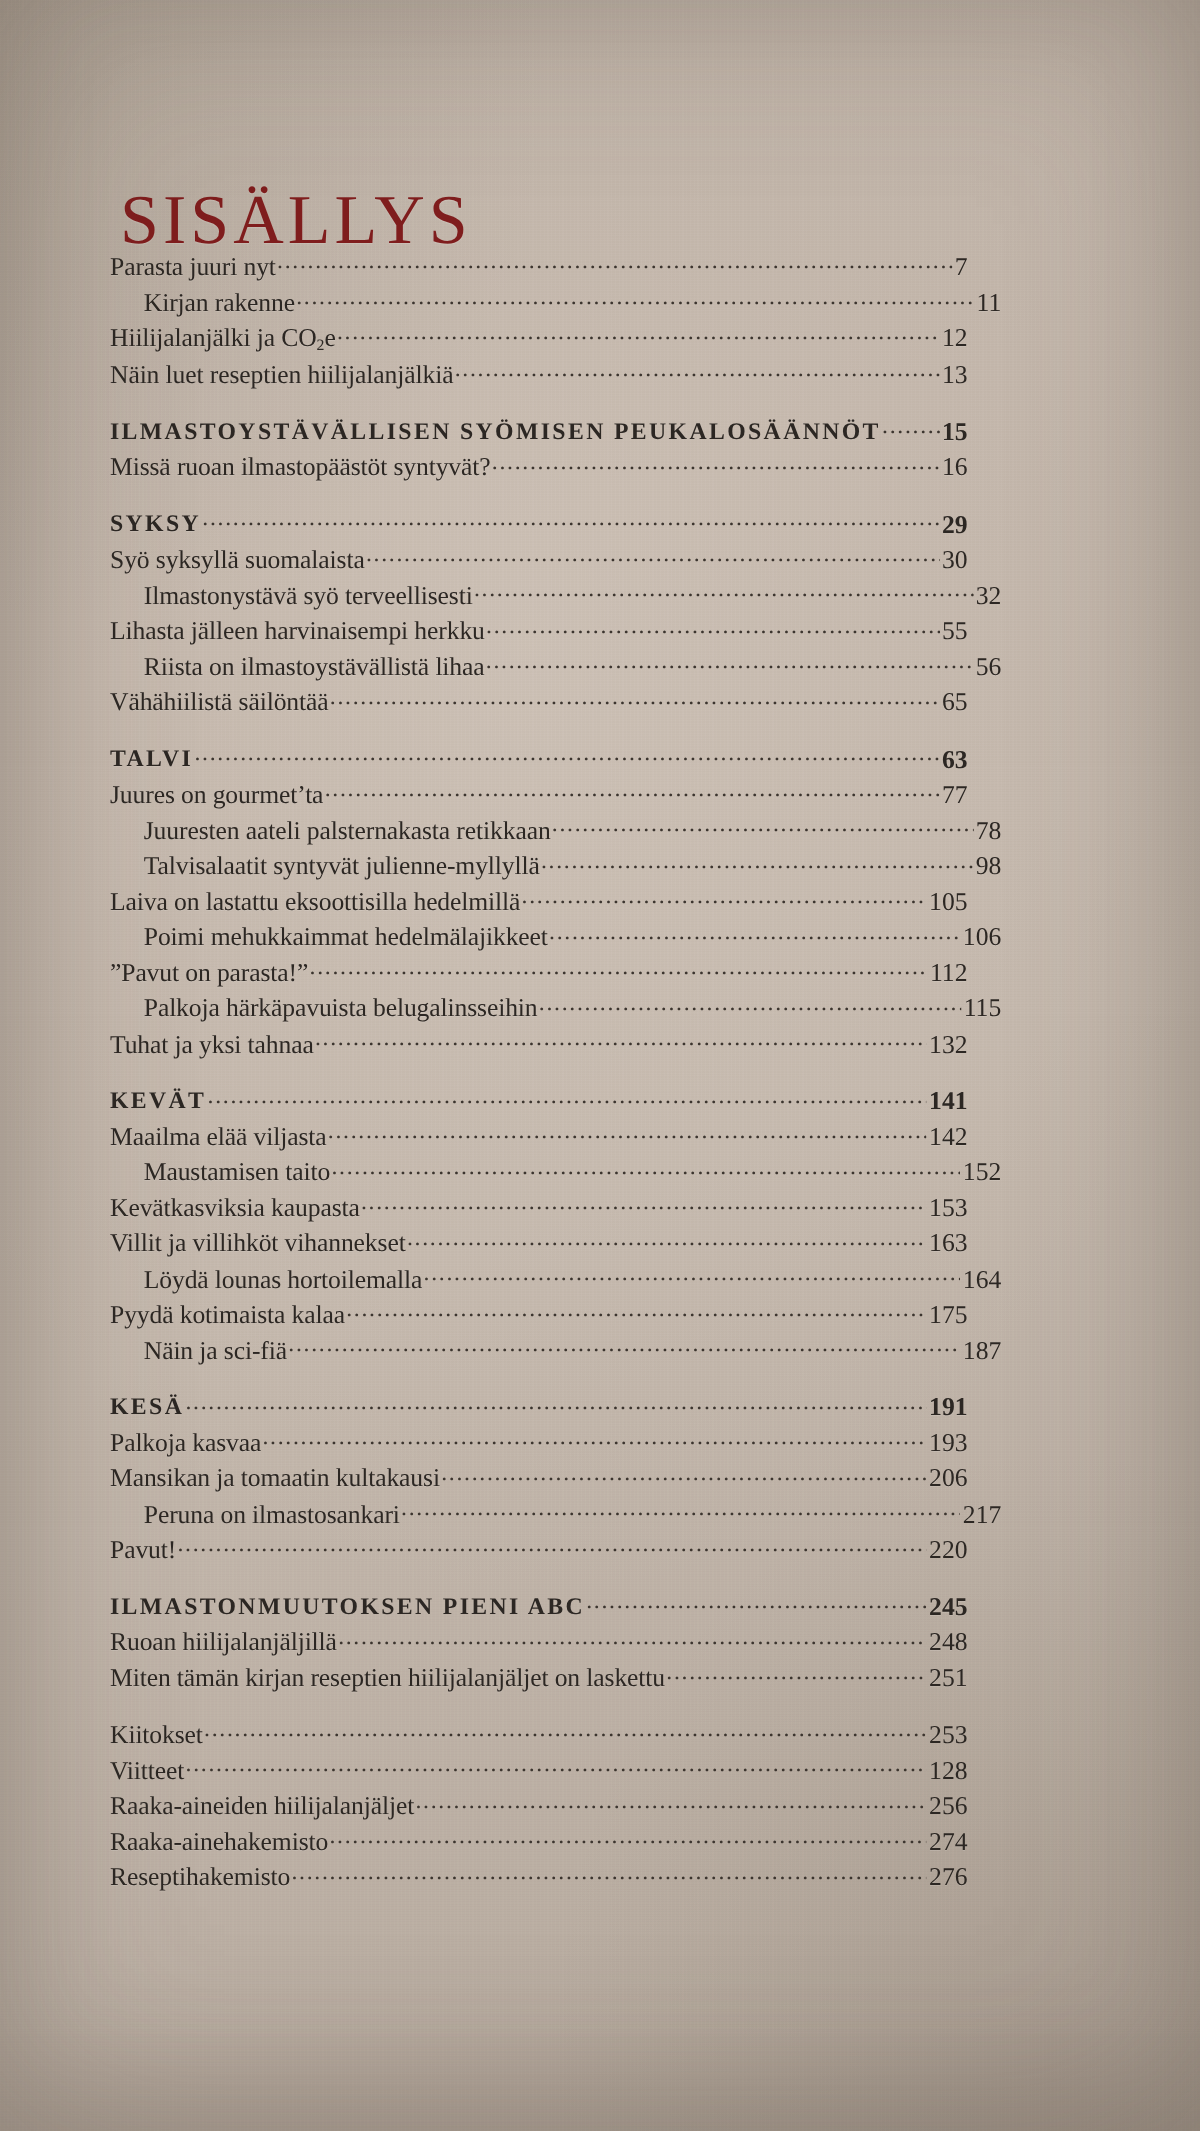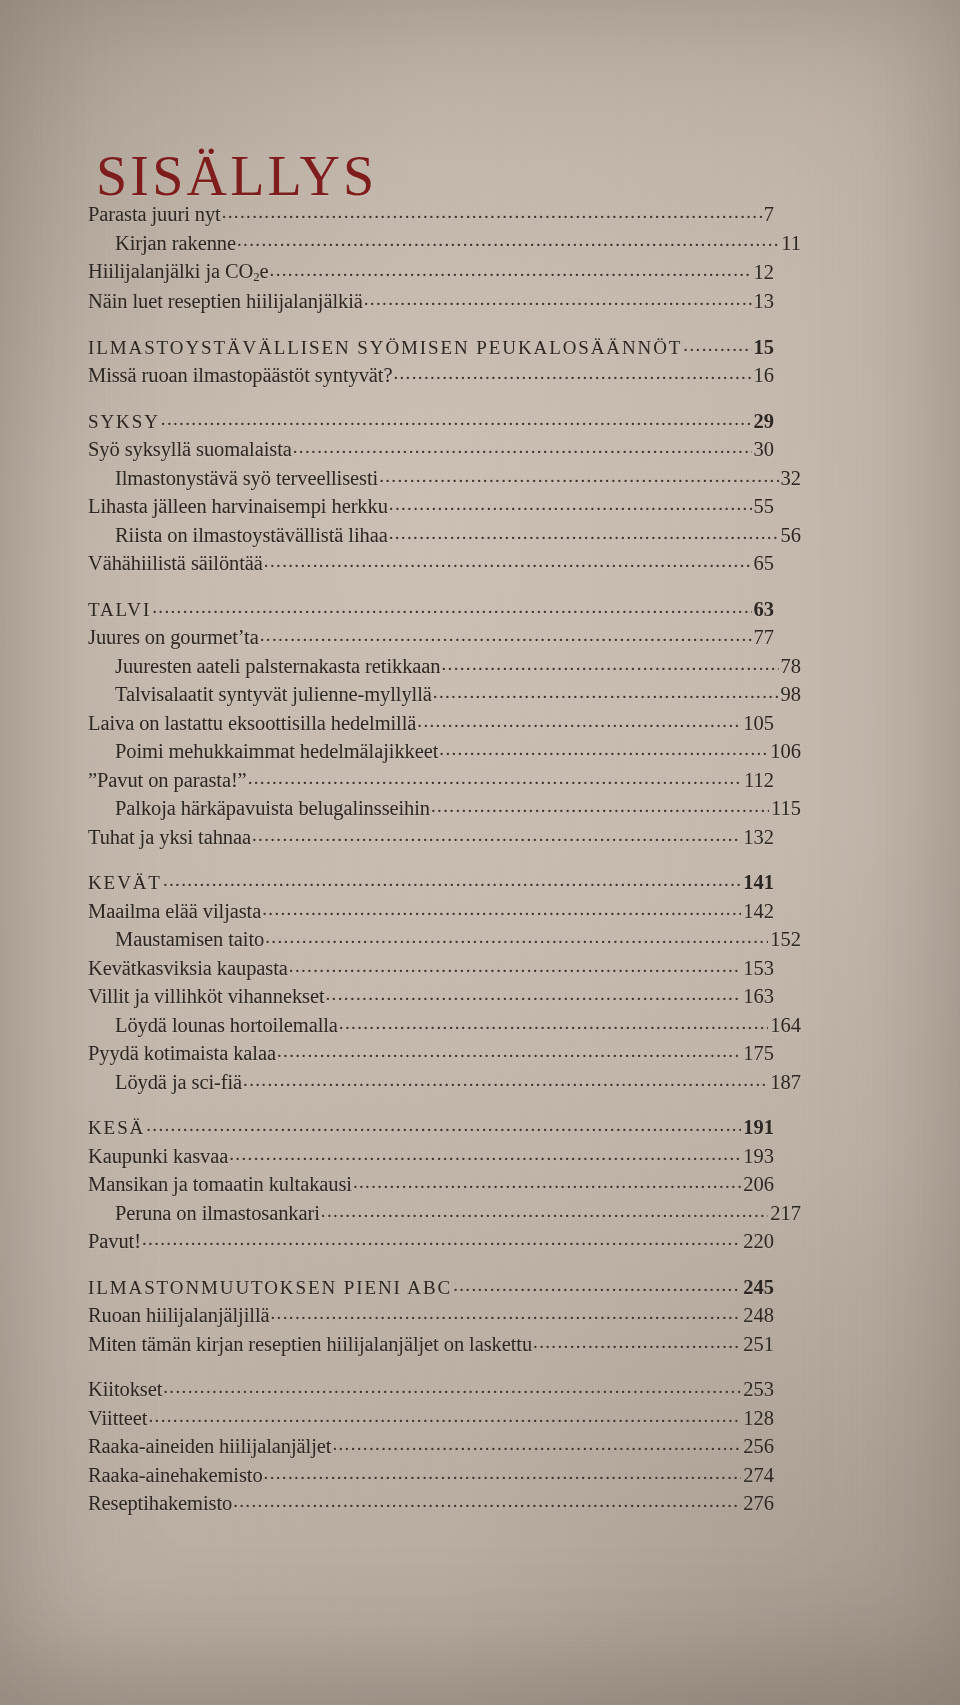--- a/index.html
+++ b/index.html
@@ -68,21 +68,21 @@
 
   .group {
     margin-bottom: 0;
   }
   .group.spaced {
     margin-top: 25px;
   }
 
   .entry {
     display: flex;
-    align-items: center;
+    align-items: flex-start;
     width: 100%;
     line-height: 1.0;
     padding: 0;
     margin: 0 0 8px 0;
     color: #2c2723;
   }
   .entry .title {
     white-space: nowrap;
     font-size: 20.5px;
     letter-spacing: -0.1px;
@@ -116,21 +116,21 @@
 
   
   .entry.lvl2 {
     padding-left: 27px;
   }
 
   
   .entry.section .title {
     font-size: 19px;
     letter-spacing: 1.9px;
-    font-weight: 400;
+    font-weight: 700;
     text-transform: uppercase;
   }
   .entry.section .page {
     font-weight: 700;
   }
 
   sub {
     font-size: 0.62em;
     vertical-align: -0.22em;
   }
@@ -287,33 +287,33 @@
           <span class="title">Löydä lounas hortoilemalla</span>
           <span class="leader"></span>
           <span class="page">164</span>
         </div>
         <div class="entry">
           <span class="title">Pyydä kotimaista kalaa</span>
           <span class="leader"></span>
           <span class="page">175</span>
         </div>
         <div class="entry lvl2">
-          <span class="title">Löydä ja sci-fiä</span>
+          <span class="title">Näin ja sci-fiä</span>
           <span class="leader"></span>
           <span class="page">187</span>
         </div>
       </div>
       <div class="group spaced">
         <div class="entry section">
           <span class="title">KESÄ</span>
           <span class="leader"></span>
           <span class="page">191</span>
         </div>
         <div class="entry">
-          <span class="title">Kaupunki kasvaa</span>
+          <span class="title">Palkoja kasvaa</span>
           <span class="leader"></span>
           <span class="page">193</span>
         </div>
         <div class="entry">
           <span class="title">Mansikan ja tomaatin kultakausi</span>
           <span class="leader"></span>
           <span class="page">206</span>
         </div>
         <div class="entry lvl2">
           <span class="title">Peruna on ilmastosankari</span>

